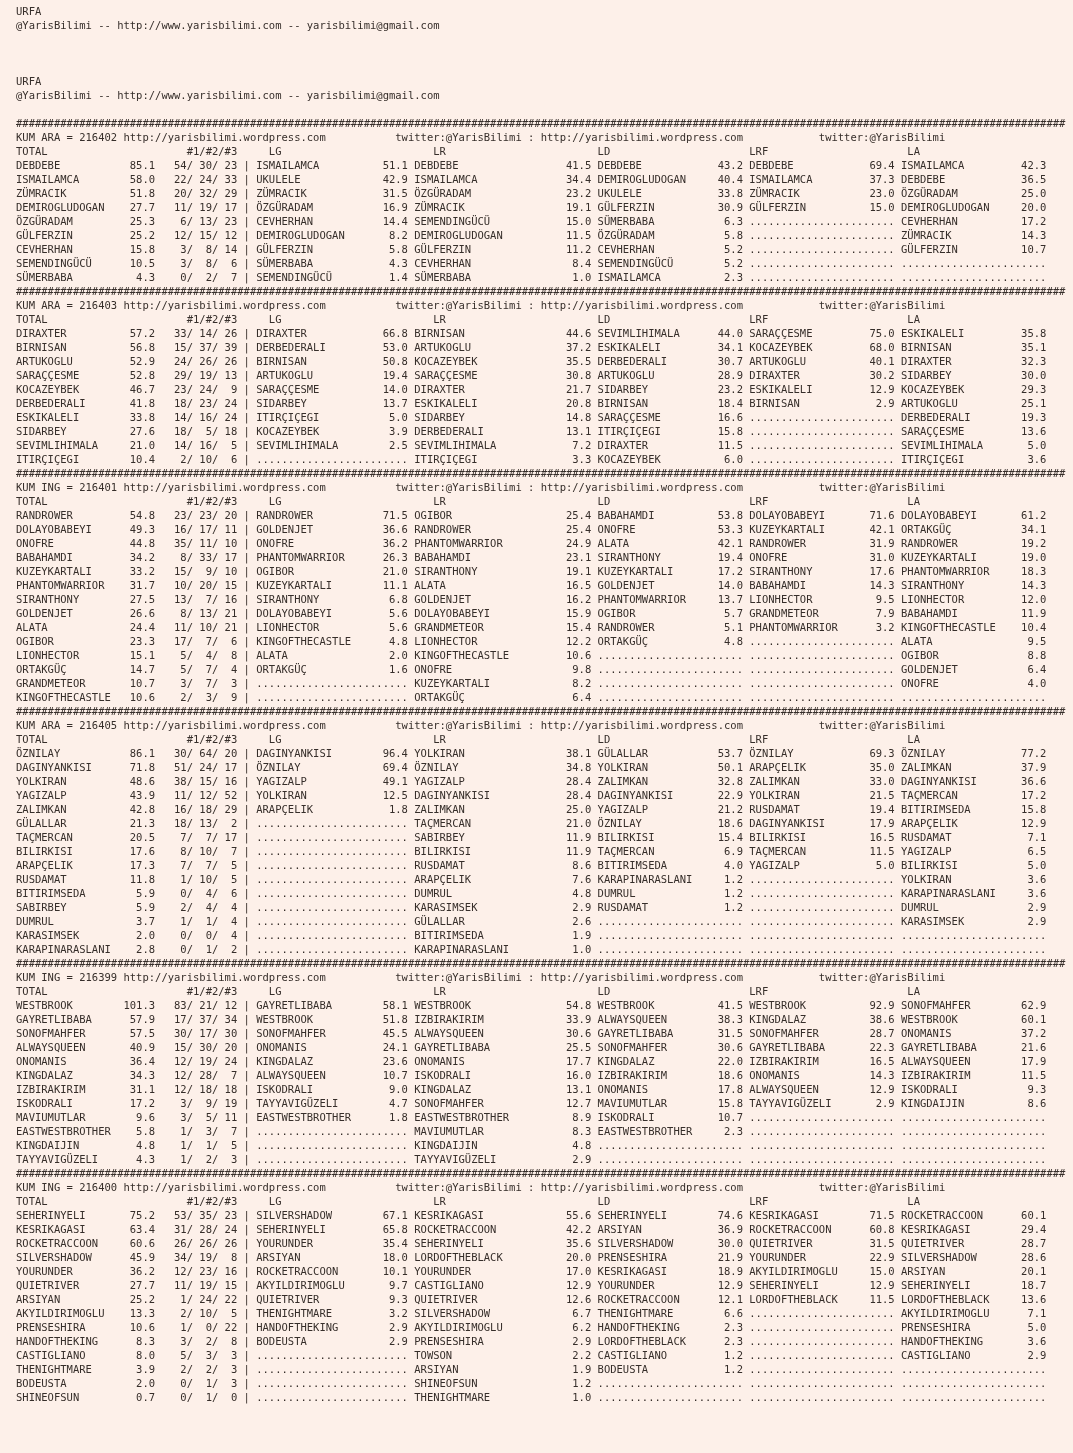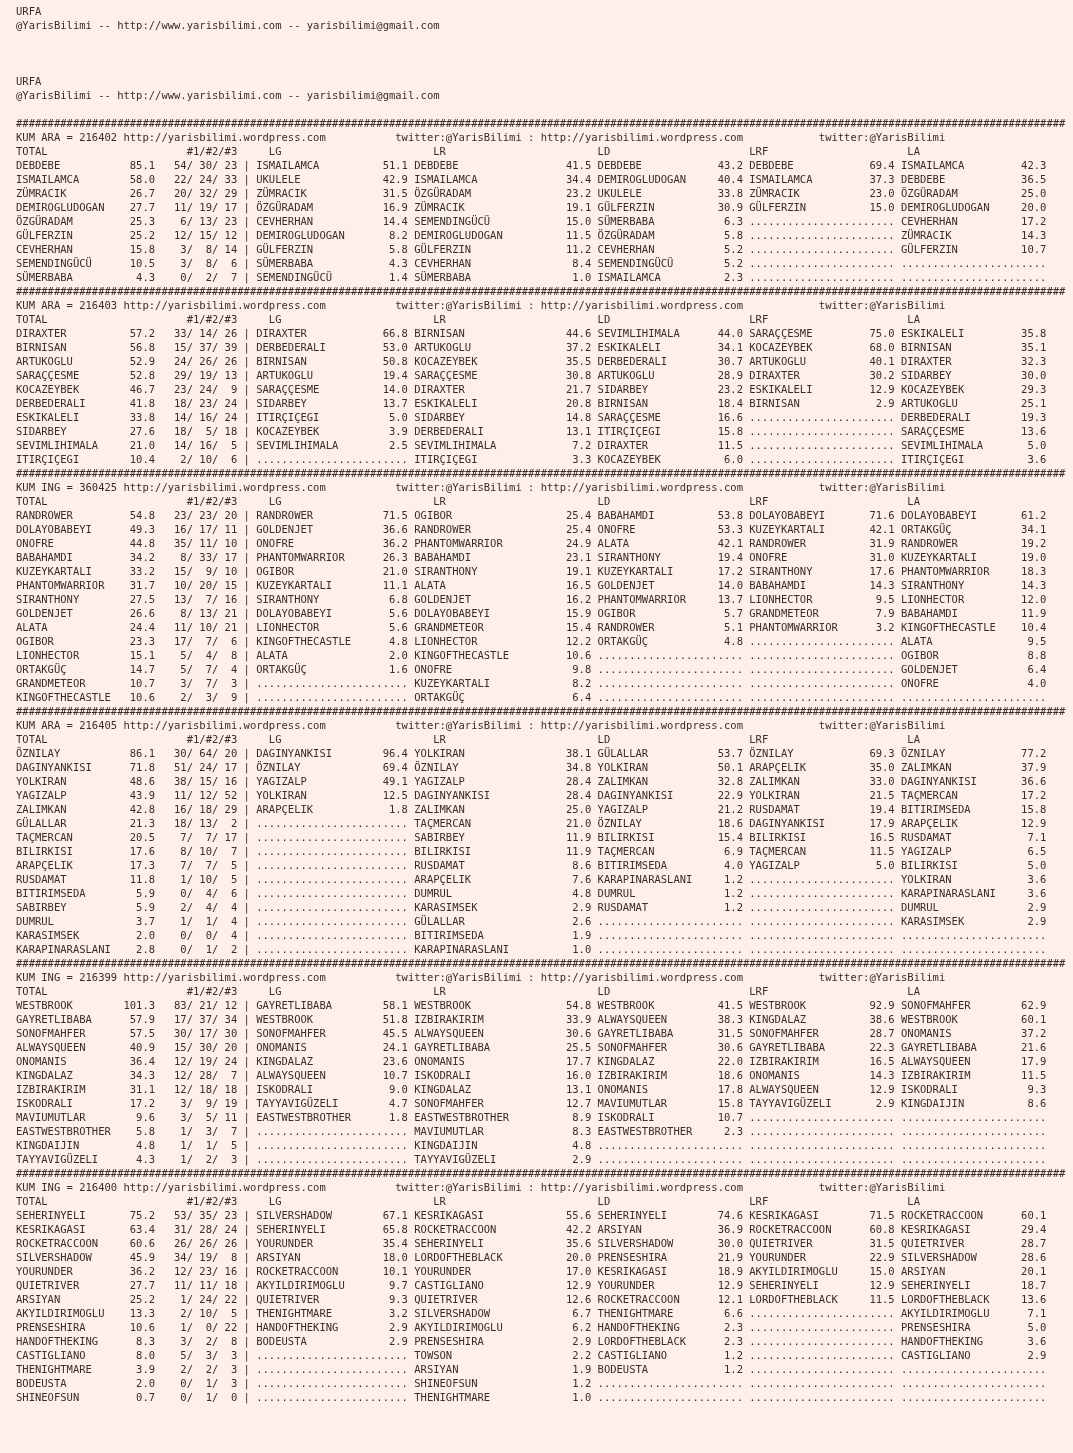--- a/index.html
+++ b/index.html
@@ -34,21 +34,21 @@
   <div class="ln">URFA</div>
   <div class="ln">@YarisBilimi -- http://www.yarisbilimi.com -- yarisbilimi@gmail.com</div>
   <div class="ln"></div>
   <div id="sections">
       <section>
         <div class="ln">######################################################################################################################################################################</div>
         <div class="ln">KUM ARA = 216402 http://yarisbilimi.wordpress.com           twitter:@YarisBilimi : http://yarisbilimi.wordpress.com            twitter:@YarisBilimi</div>
         <div class="ln">TOTAL                      #1/#2/#3     LG                        LR                        LD                      LRF                      LA</div>
         <div class="ln">DEBDEBE           85.1   54/ 30/ 23 | ISMAILAMCA          51.1 DEBDEBE                 41.5 DEBDEBE            43.2 DEBDEBE            69.4 ISMAILAMCA         42.3</div>
         <div class="ln">ISMAILAMCA        58.0   22/ 24/ 33 | UKULELE             42.9 ISMAILAMCA              34.4 DEMIROGLUDOGAN     40.4 ISMAILAMCA         37.3 DEBDEBE            36.5</div>
-        <div class="ln">ZÜMRACIK          26.7   20/ 32/ 29 | ZÜMRACIK            31.5 ÖZGÜRADAM               23.2 UKULELE            33.8 ZÜMRACIK           23.0 ÖZGÜRADAM          25.0</div>
+        <div class="ln">ZÜMRACIK          51.8   20/ 32/ 29 | ZÜMRACIK            31.5 ÖZGÜRADAM               23.2 UKULELE            33.8 ZÜMRACIK           23.0 ÖZGÜRADAM          25.0</div>
         <div class="ln">DEMIROGLUDOGAN    27.7   11/ 19/ 17 | ÖZGÜRADAM           16.9 ZÜMRACIK                19.1 GÜLFERZIN          30.9 GÜLFERZIN          15.0 DEMIROGLUDOGAN     20.0</div>
         <div class="ln">ÖZGÜRADAM         25.3    6/ 13/ 23 | CEVHERHAN           14.4 SEMENDINGÜCÜ            15.0 SÜMERBABA           6.3 ....................... CEVHERHAN          17.2</div>
         <div class="ln">GÜLFERZIN         25.2   12/ 15/ 12 | DEMIROGLUDOGAN       8.2 DEMIROGLUDOGAN          11.5 ÖZGÜRADAM           5.8 ....................... ZÜMRACIK           14.3</div>
         <div class="ln">CEVHERHAN         15.8    3/  8/ 14 | GÜLFERZIN            5.8 GÜLFERZIN               11.2 CEVHERHAN           5.2 ....................... GÜLFERZIN          10.7</div>
         <div class="ln">SEMENDINGÜCÜ      10.5    3/  8/  6 | SÜMERBABA            4.3 CEVHERHAN                8.4 SEMENDINGÜCÜ        5.2 ....................... .......................</div>
         <div class="ln">SÜMERBABA          4.3    0/  2/  7 | SEMENDINGÜCÜ         1.4 SÜMERBABA                1.0 ISMAILAMCA          2.3 ....................... .......................</div>
       </section>
       <section>
         <div class="ln">######################################################################################################################################################################</div>
         <div class="ln">KUM ARA = 216403 http://yarisbilimi.wordpress.com           twitter:@YarisBilimi : http://yarisbilimi.wordpress.com            twitter:@YarisBilimi</div>
@@ -59,21 +59,21 @@
         <div class="ln">SARAÇÇESME        52.8   29/ 19/ 13 | ARTUKOGLU           19.4 SARAÇÇESME              30.8 ARTUKOGLU          28.9 DIRAXTER           30.2 SIDARBEY           30.0</div>
         <div class="ln">KOCAZEYBEK        46.7   23/ 24/  9 | SARAÇÇESME          14.0 DIRAXTER                21.7 SIDARBEY           23.2 ESKIKALELI         12.9 KOCAZEYBEK         29.3</div>
         <div class="ln">DERBEDERALI       41.8   18/ 23/ 24 | SIDARBEY            13.7 ESKIKALELI              20.8 BIRNISAN           18.4 BIRNISAN            2.9 ARTUKOGLU          25.1</div>
         <div class="ln">ESKIKALELI        33.8   14/ 16/ 24 | ITIRÇIÇEGI           5.0 SIDARBEY                14.8 SARAÇÇESME         16.6 ....................... DERBEDERALI        19.3</div>
         <div class="ln">SIDARBEY          27.6   18/  5/ 18 | KOCAZEYBEK           3.9 DERBEDERALI             13.1 ITIRÇIÇEGI         15.8 ....................... SARAÇÇESME         13.6</div>
         <div class="ln">SEVIMLIHIMALA     21.0   14/ 16/  5 | SEVIMLIHIMALA        2.5 SEVIMLIHIMALA            7.2 DIRAXTER           11.5 ....................... SEVIMLIHIMALA       5.0</div>
         <div class="ln">ITIRÇIÇEGI        10.4    2/ 10/  6 | ........................ ITIRÇIÇEGI               3.3 KOCAZEYBEK          6.0 ....................... ITIRÇIÇEGI          3.6</div>
       </section>
       <section>
         <div class="ln">######################################################################################################################################################################</div>
-        <div class="ln">KUM ING = 360425 http://yarisbilimi.wordpress.com           twitter:@YarisBilimi : http://yarisbilimi.wordpress.com            twitter:@YarisBilimi</div>
+        <div class="ln">KUM ING = 216401 http://yarisbilimi.wordpress.com           twitter:@YarisBilimi : http://yarisbilimi.wordpress.com            twitter:@YarisBilimi</div>
         <div class="ln">TOTAL                      #1/#2/#3     LG                        LR                        LD                      LRF                      LA</div>
         <div class="ln">RANDROWER         54.8   23/ 23/ 20 | RANDROWER           71.5 OGIBOR                  25.4 BABAHAMDI          53.8 DOLAYOBABEYI       71.6 DOLAYOBABEYI       61.2</div>
         <div class="ln">DOLAYOBABEYI      49.3   16/ 17/ 11 | GOLDENJET           36.6 RANDROWER               25.4 ONOFRE             53.3 KUZEYKARTALI       42.1 ORTAKGÜÇ           34.1</div>
         <div class="ln">ONOFRE            44.8   35/ 11/ 10 | ONOFRE              36.2 PHANTOMWARRIOR          24.9 ALATA              42.1 RANDROWER          31.9 RANDROWER          19.2</div>
         <div class="ln">BABAHAMDI         34.2    8/ 33/ 17 | PHANTOMWARRIOR      26.3 BABAHAMDI               23.1 SIRANTHONY         19.4 ONOFRE             31.0 KUZEYKARTALI       19.0</div>
         <div class="ln">KUZEYKARTALI      33.2   15/  9/ 10 | OGIBOR              21.0 SIRANTHONY              19.1 KUZEYKARTALI       17.2 SIRANTHONY         17.6 PHANTOMWARRIOR     18.3</div>
         <div class="ln">PHANTOMWARRIOR    31.7   10/ 20/ 15 | KUZEYKARTALI        11.1 ALATA                   16.5 GOLDENJET          14.0 BABAHAMDI          14.3 SIRANTHONY         14.3</div>
         <div class="ln">SIRANTHONY        27.5   13/  7/ 16 | SIRANTHONY           6.8 GOLDENJET               16.2 PHANTOMWARRIOR     13.7 LIONHECTOR          9.5 LIONHECTOR         12.0</div>
         <div class="ln">GOLDENJET         26.6    8/ 13/ 21 | DOLAYOBABEYI         5.6 DOLAYOBABEYI            15.9 OGIBOR              5.7 GRANDMETEOR         7.9 BABAHAMDI          11.9</div>
         <div class="ln">ALATA             24.4   11/ 10/ 21 | LIONHECTOR           5.6 GRANDMETEOR             15.4 RANDROWER           5.1 PHANTOMWARRIOR      3.2 KINGOFTHECASTLE    10.4</div>
@@ -122,21 +122,21 @@
       </section>
       <section>
         <div class="ln">######################################################################################################################################################################</div>
         <div class="ln">KUM ING = 216400 http://yarisbilimi.wordpress.com           twitter:@YarisBilimi : http://yarisbilimi.wordpress.com            twitter:@YarisBilimi</div>
         <div class="ln">TOTAL                      #1/#2/#3     LG                        LR                        LD                      LRF                      LA</div>
         <div class="ln">SEHERINYELI       75.2   53/ 35/ 23 | SILVERSHADOW        67.1 KESRIKAGASI             55.6 SEHERINYELI        74.6 KESRIKAGASI        71.5 ROCKETRACCOON      60.1</div>
         <div class="ln">KESRIKAGASI       63.4   31/ 28/ 24 | SEHERINYELI         65.8 ROCKETRACCOON           42.2 ARSIYAN            36.9 ROCKETRACCOON      60.8 KESRIKAGASI        29.4</div>
         <div class="ln">ROCKETRACCOON     60.6   26/ 26/ 26 | YOURUNDER           35.4 SEHERINYELI             35.6 SILVERSHADOW       30.0 QUIETRIVER         31.5 QUIETRIVER         28.7</div>
         <div class="ln">SILVERSHADOW      45.9   34/ 19/  8 | ARSIYAN             18.0 LORDOFTHEBLACK          20.0 PRENSESHIRA        21.9 YOURUNDER          22.9 SILVERSHADOW       28.6</div>
         <div class="ln">YOURUNDER         36.2   12/ 23/ 16 | ROCKETRACCOON       10.1 YOURUNDER               17.0 KESRIKAGASI        18.9 AKYILDIRIMOGLU     15.0 ARSIYAN            20.1</div>
-        <div class="ln">QUIETRIVER        27.7   11/ 11/ 18 | AKYILDIRIMOGLU       9.7 CASTIGLIANO             12.9 YOURUNDER          12.9 SEHERINYELI        12.9 SEHERINYELI        18.7</div>
+        <div class="ln">QUIETRIVER        27.7   11/ 19/ 15 | AKYILDIRIMOGLU       9.7 CASTIGLIANO             12.9 YOURUNDER          12.9 SEHERINYELI        12.9 SEHERINYELI        18.7</div>
         <div class="ln">ARSIYAN           25.2    1/ 24/ 22 | QUIETRIVER           9.3 QUIETRIVER              12.6 ROCKETRACCOON      12.1 LORDOFTHEBLACK     11.5 LORDOFTHEBLACK     13.6</div>
         <div class="ln">AKYILDIRIMOGLU    13.3    2/ 10/  5 | THENIGHTMARE         3.2 SILVERSHADOW             6.7 THENIGHTMARE        6.6 ....................... AKYILDIRIMOGLU      7.1</div>
         <div class="ln">PRENSESHIRA       10.6    1/  0/ 22 | HANDOFTHEKING        2.9 AKYILDIRIMOGLU           6.2 HANDOFTHEKING       2.3 ....................... PRENSESHIRA         5.0</div>
         <div class="ln">HANDOFTHEKING      8.3    3/  2/  8 | BODEUSTA             2.9 PRENSESHIRA              2.9 LORDOFTHEBLACK      2.3 ....................... HANDOFTHEKING       3.6</div>
         <div class="ln">CASTIGLIANO        8.0    5/  3/  3 | ........................ TOWSON                   2.2 CASTIGLIANO         1.2 ....................... CASTIGLIANO         2.9</div>
         <div class="ln">THENIGHTMARE       3.9    2/  2/  3 | ........................ ARSIYAN                  1.9 BODEUSTA            1.2 ....................... .......................</div>
         <div class="ln">BODEUSTA           2.0    0/  1/  3 | ........................ SHINEOFSUN               1.2 ....................... ....................... .......................</div>
         <div class="ln">SHINEOFSUN         0.7    0/  1/  0 | ........................ THENIGHTMARE             1.0 ....................... ....................... .......................</div>
       </section>
     </div>

